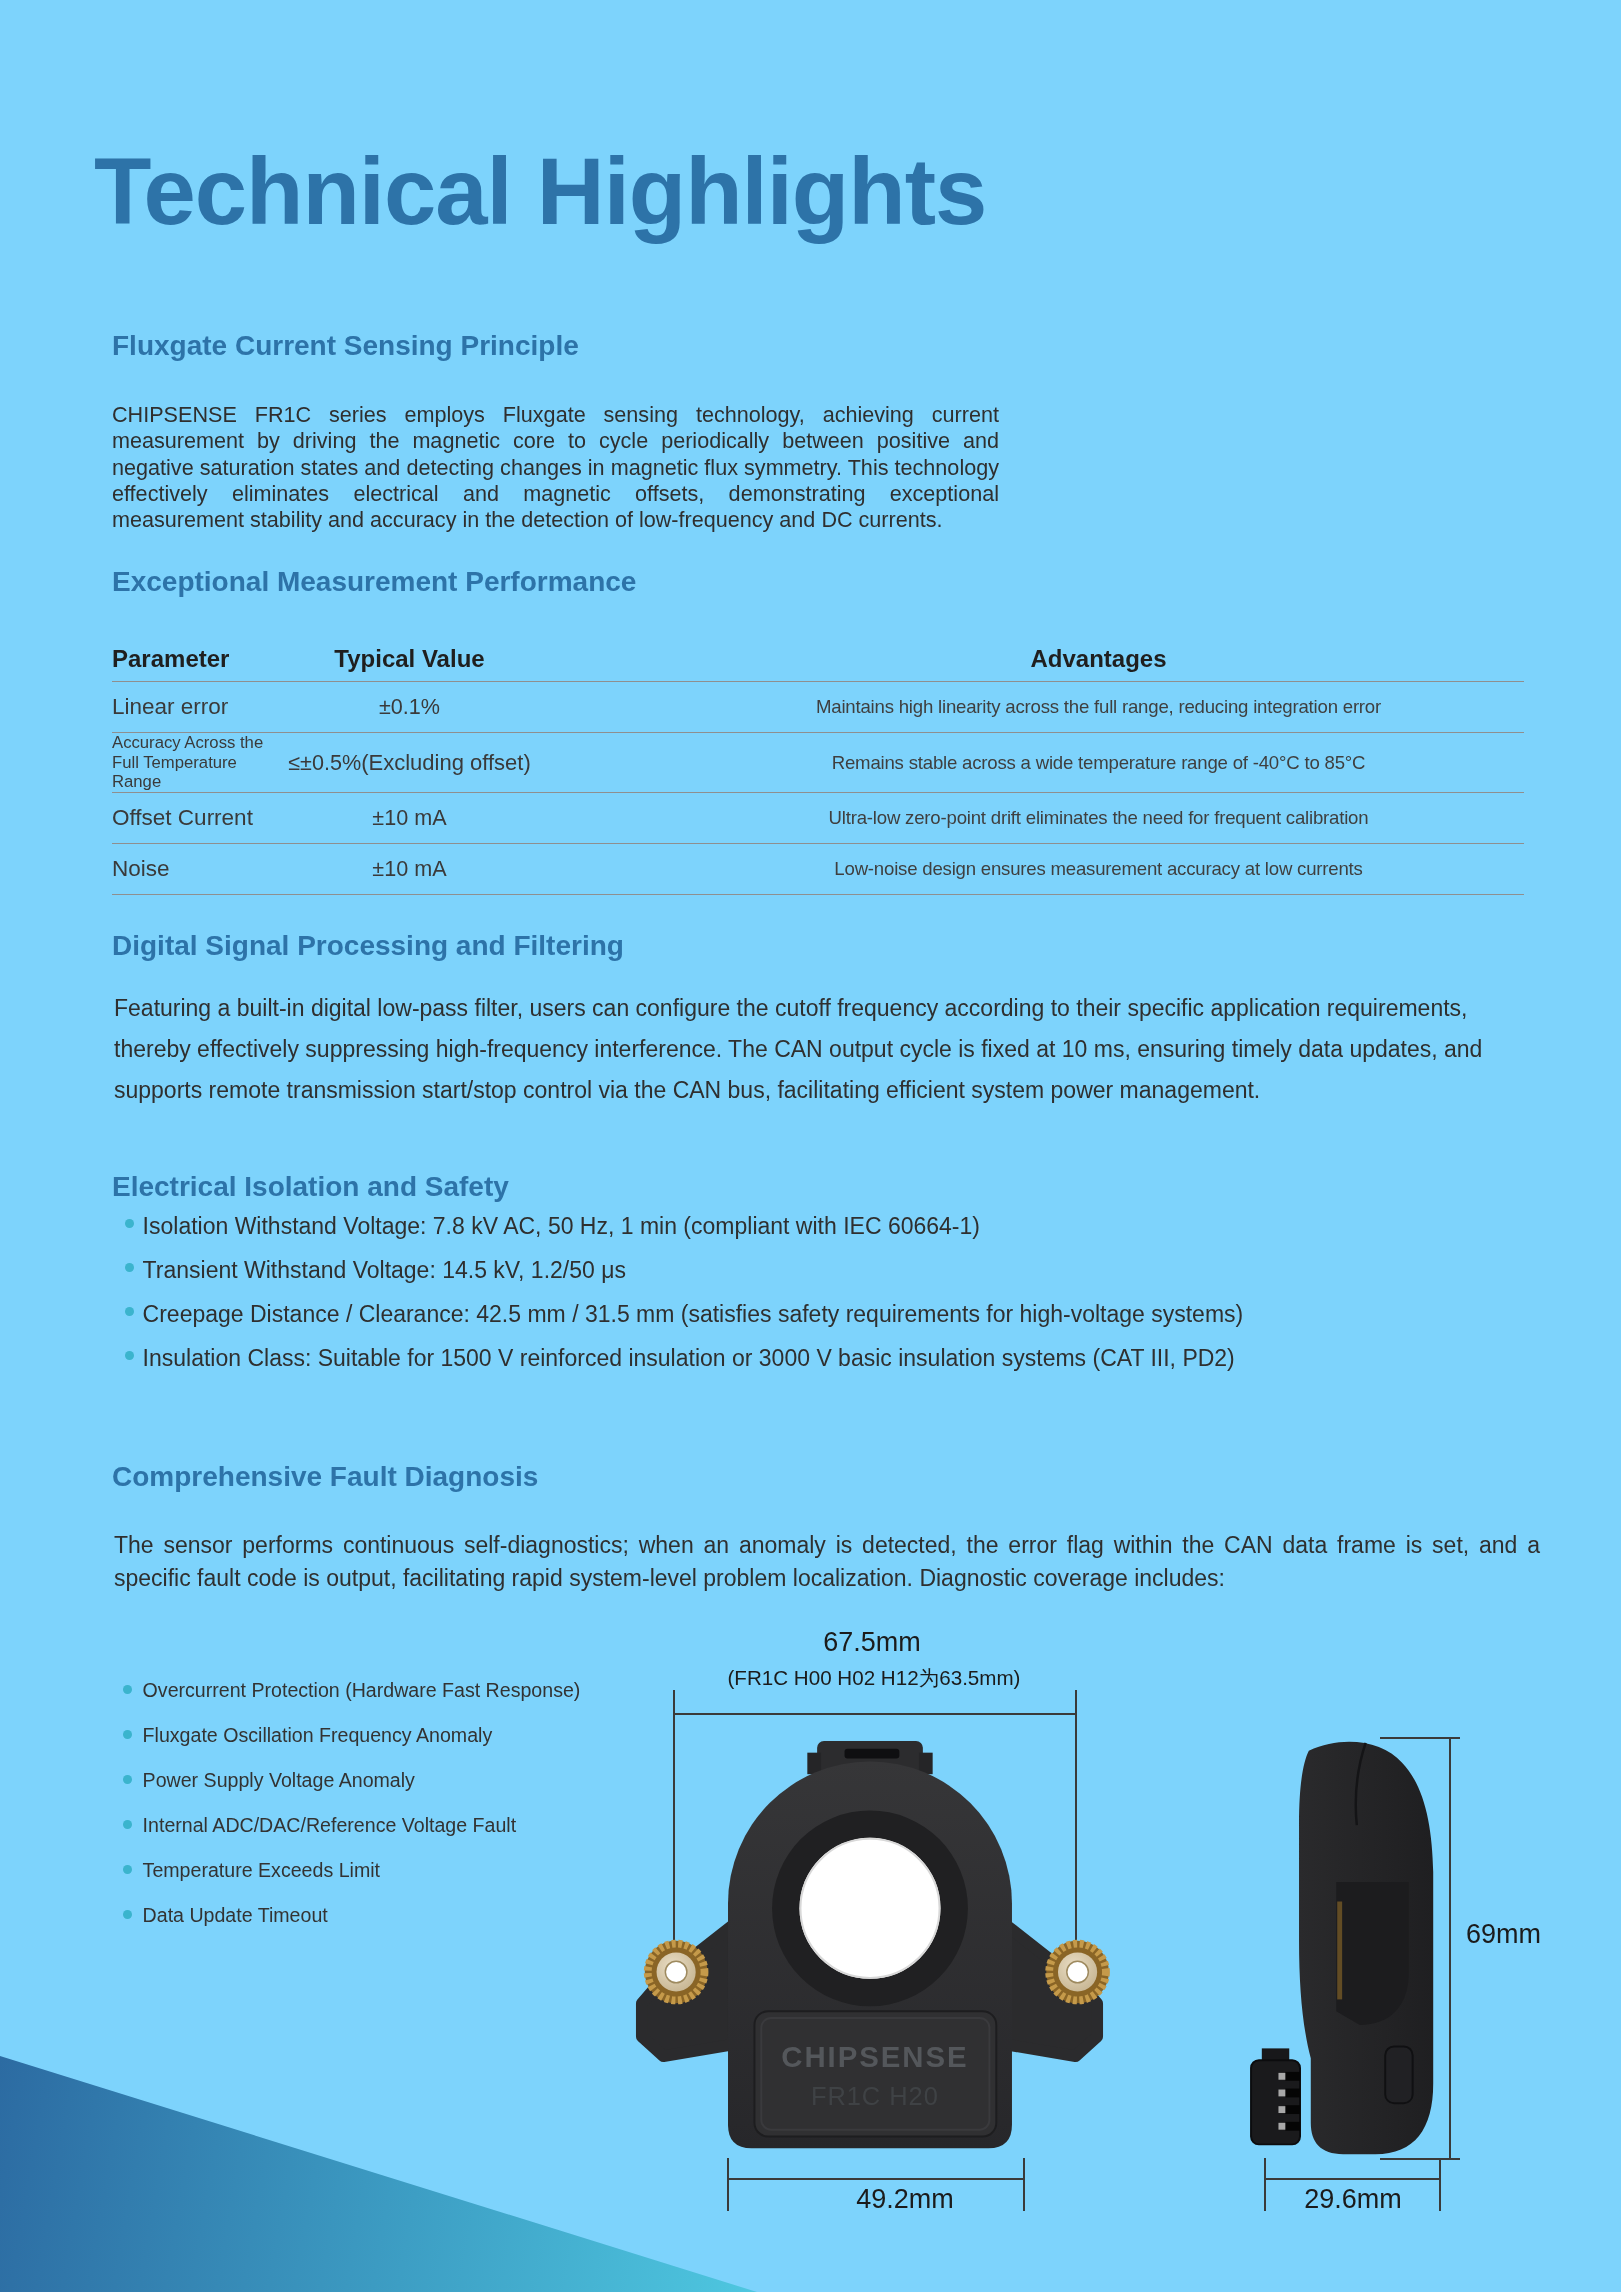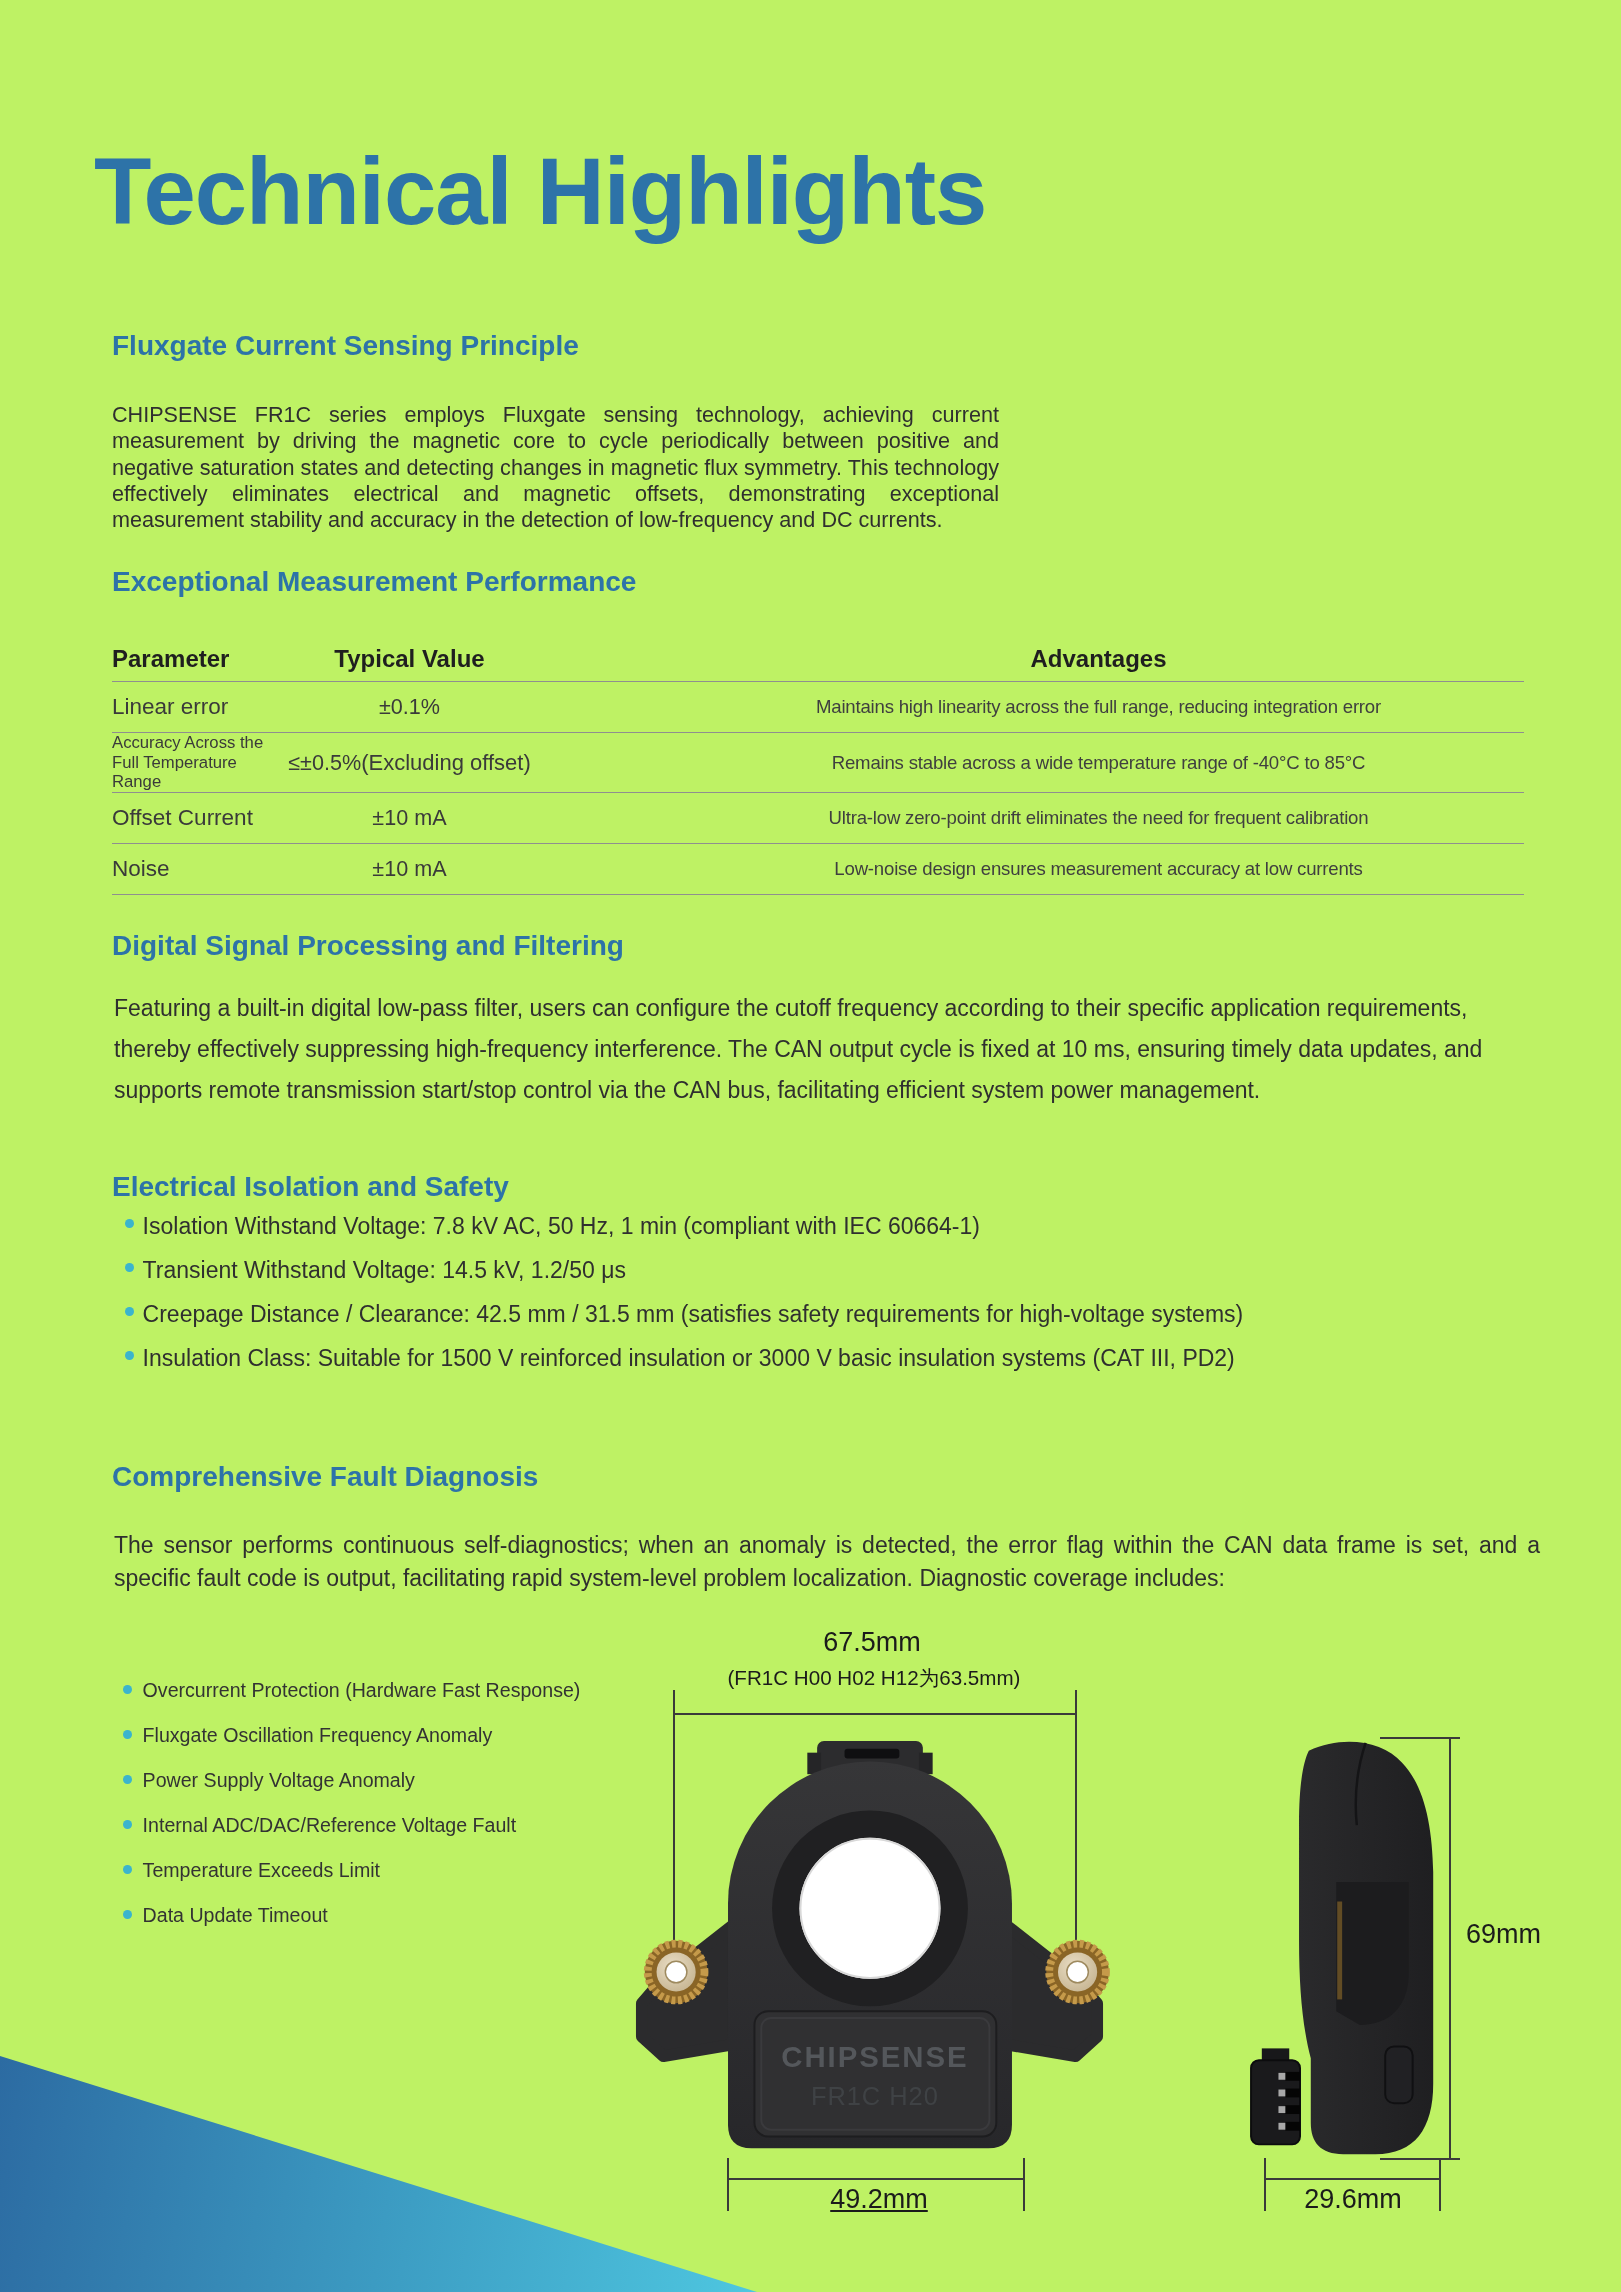--- a/index.html
+++ b/index.html
@@ -1,18 +1,18 @@
 <!DOCTYPE html>
 <html><head>
 <meta charset="utf-8">
 <style>
   * { margin:0; padding:0; box-sizing:border-box; }
   html,body { background:#fff; }
   .page {
-    position:relative; width:1621px; height:2293px; background:#bef264;
+    position:relative; width:1621px; height:2293px; background:#7dd3fc;
     font-family:"Liberation Sans", sans-serif; color:#2f2f2f; overflow:hidden;
   }
   .abs { position:absolute; }
   .title {
     left:94px; top:145px; font-size:94px; font-weight:bold; color:#2d73a8;
     letter-spacing:-1px; line-height:1;
   }
   .sec-heading {
     font-size:28px; font-weight:bold; color:#2d73a8; line-height:1.1; white-space:nowrap;
   }
@@ -244,21 +244,21 @@
   </svg>
 
   <div class="abs dim hline" style="left:1380px; top:1737px; width:80px;"></div>
   <div class="abs dim hline" style="left:1380px; top:2158px; width:80px;"></div>
   <div class="abs dim vline" style="left:1449px; top:1737px; height:423px;"></div>
   <div class="abs dim-label" style="left:1466px; top:1919px; width:118px; text-align:left;">69mm</div>
 
   <div class="abs dim vline" style="left:727px; top:2158px; height:53px;"></div>
   <div class="abs dim vline" style="left:1023px; top:2158px; height:53px;"></div>
   <div class="abs dim hline" style="left:727px; top:2178px; width:298px;"></div>
-  <div class="abs dim-label" style="left:781px; top:2184px; width:196px;text-decoration:underline;">49.2mm</div>
+  <div class="abs dim-label" style="left:807px; top:2184px; width:196px;">49.2mm</div>
 
   <div class="abs dim vline" style="left:1264px; top:2158px; height:53px;"></div>
   <div class="abs dim vline" style="left:1439px; top:2158px; height:53px;"></div>
   <div class="abs dim hline" style="left:1264px; top:2178px; width:176px;"></div>
   <div class="abs dim-label" style="left:1255px; top:2184px; width:196px;">29.6mm</div>
 
   <div class="abs tri"></div>
 
 </div>
 

